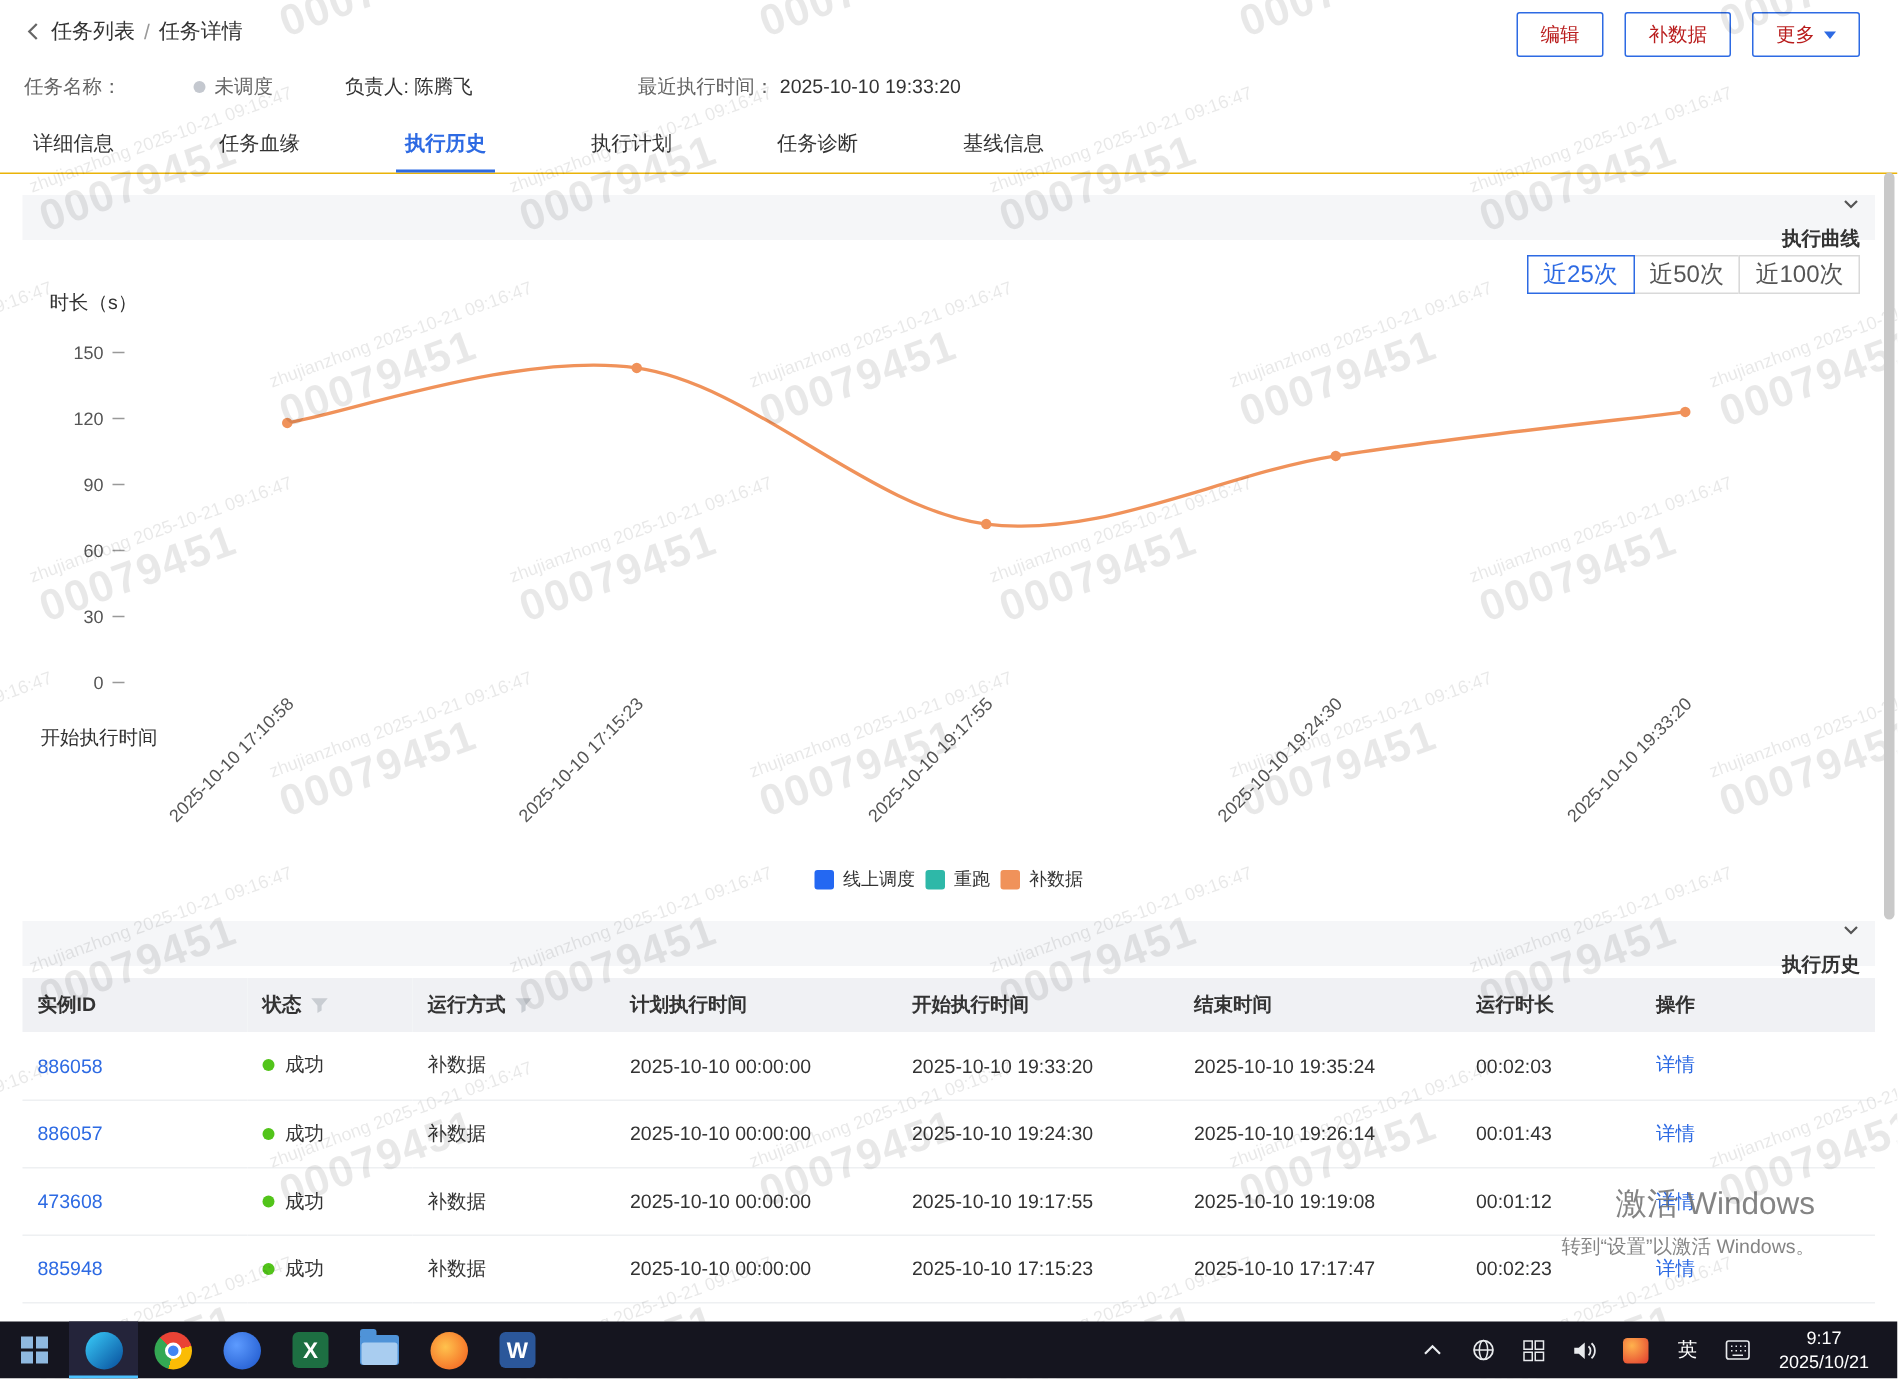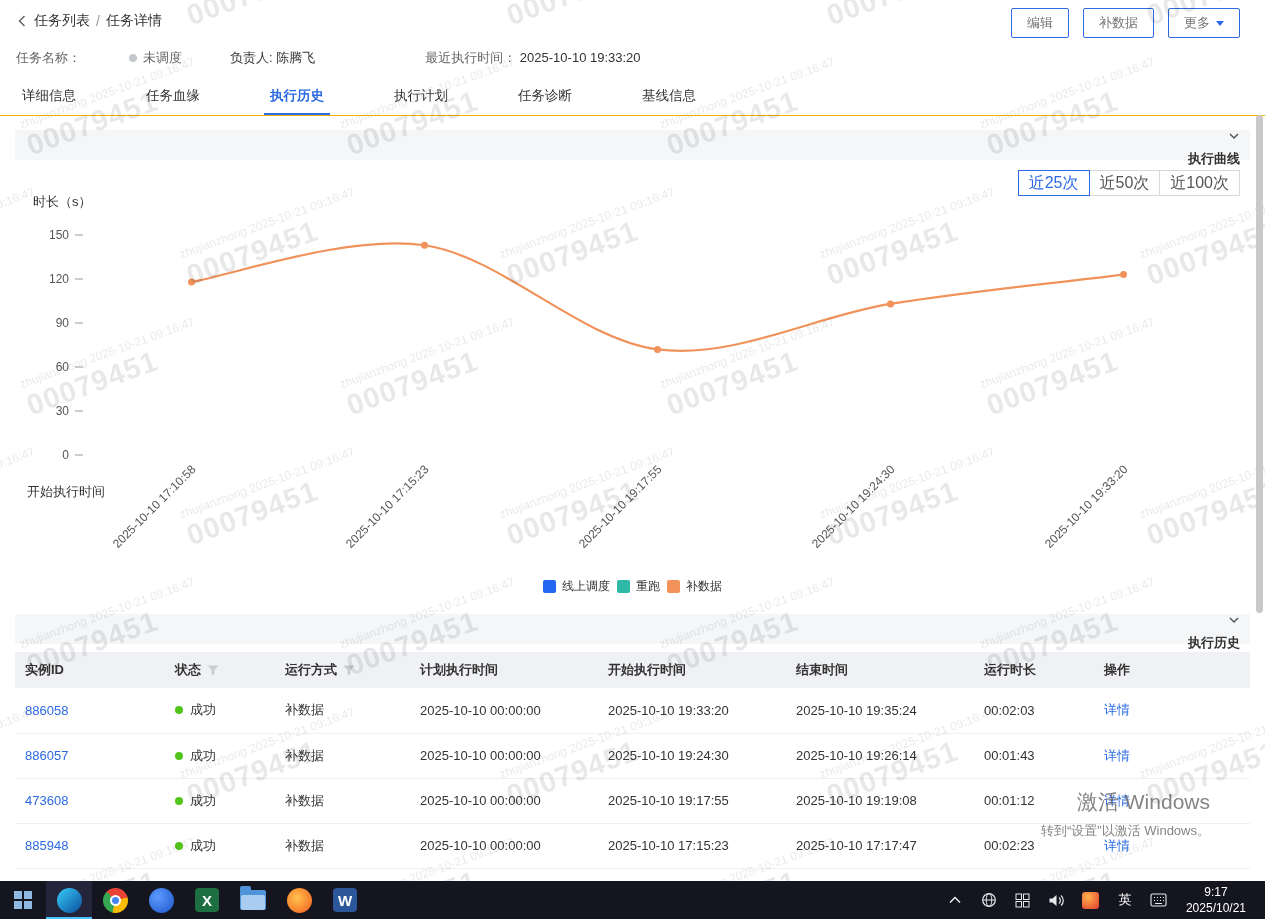--- a/index.html
+++ b/index.html
@@ -6,21 +6,21 @@
   html,body { width:1265px; height:919px; overflow:hidden; }
   body { font-family:"Liberation Sans","DejaVu Sans",sans-serif; font-size:13px; color:#333; background:#fff; position:relative; }
 
   
   .top-header { position:relative; padding:12px 16px 0 16px; height:42px; }
   .breadcrumb { display:flex; align-items:center; gap:6px; font-size:14px; color:#333; }
   .breadcrumb .back { display:flex; align-items:center; cursor:pointer; color:#666; }
   .breadcrumb .crumb { cursor:pointer; }
   .breadcrumb .sep { color:#999; }
   .header-actions { position:absolute; right:25px; top:8px; display:flex; gap:14px; }
-  .btn-outline { height:30px; padding:0 15px; background:#fff; border:1px solid #2d6ae3; color:#737373; border-radius:2px; font-size:13px; display:flex; align-items:center; gap:6px; cursor:pointer; font-family:inherit; }
+  .btn-outline { height:30px; padding:0 15px; background:#fff; border:1px solid #2d6ae3; color:#b91c1c; border-radius:2px; font-size:13px; display:flex; align-items:center; gap:6px; cursor:pointer; font-family:inherit; }
   .caret-down { width:0; height:0; border-left:4px solid transparent; border-right:4px solid transparent; border-top:5px solid #2d6ae3; display:inline-block; }
 
   
   .task-info { display:flex; align-items:center; padding:6px 16px 0 16px; height:26px; font-size:13px; color:#333; }
   .task-info .name-label { color:#666; }
   .task-info .status-group { margin-left:48px; display:flex; align-items:center; gap:6px; color:#666; }
   .dot { width:8px; height:8px; border-radius:50%; display:inline-block; }
   .dot-gray { background:#c4c8cf; }
   .dot-green { background:#52c41a; }
   .task-info .owner-group { margin-left:48px; }

